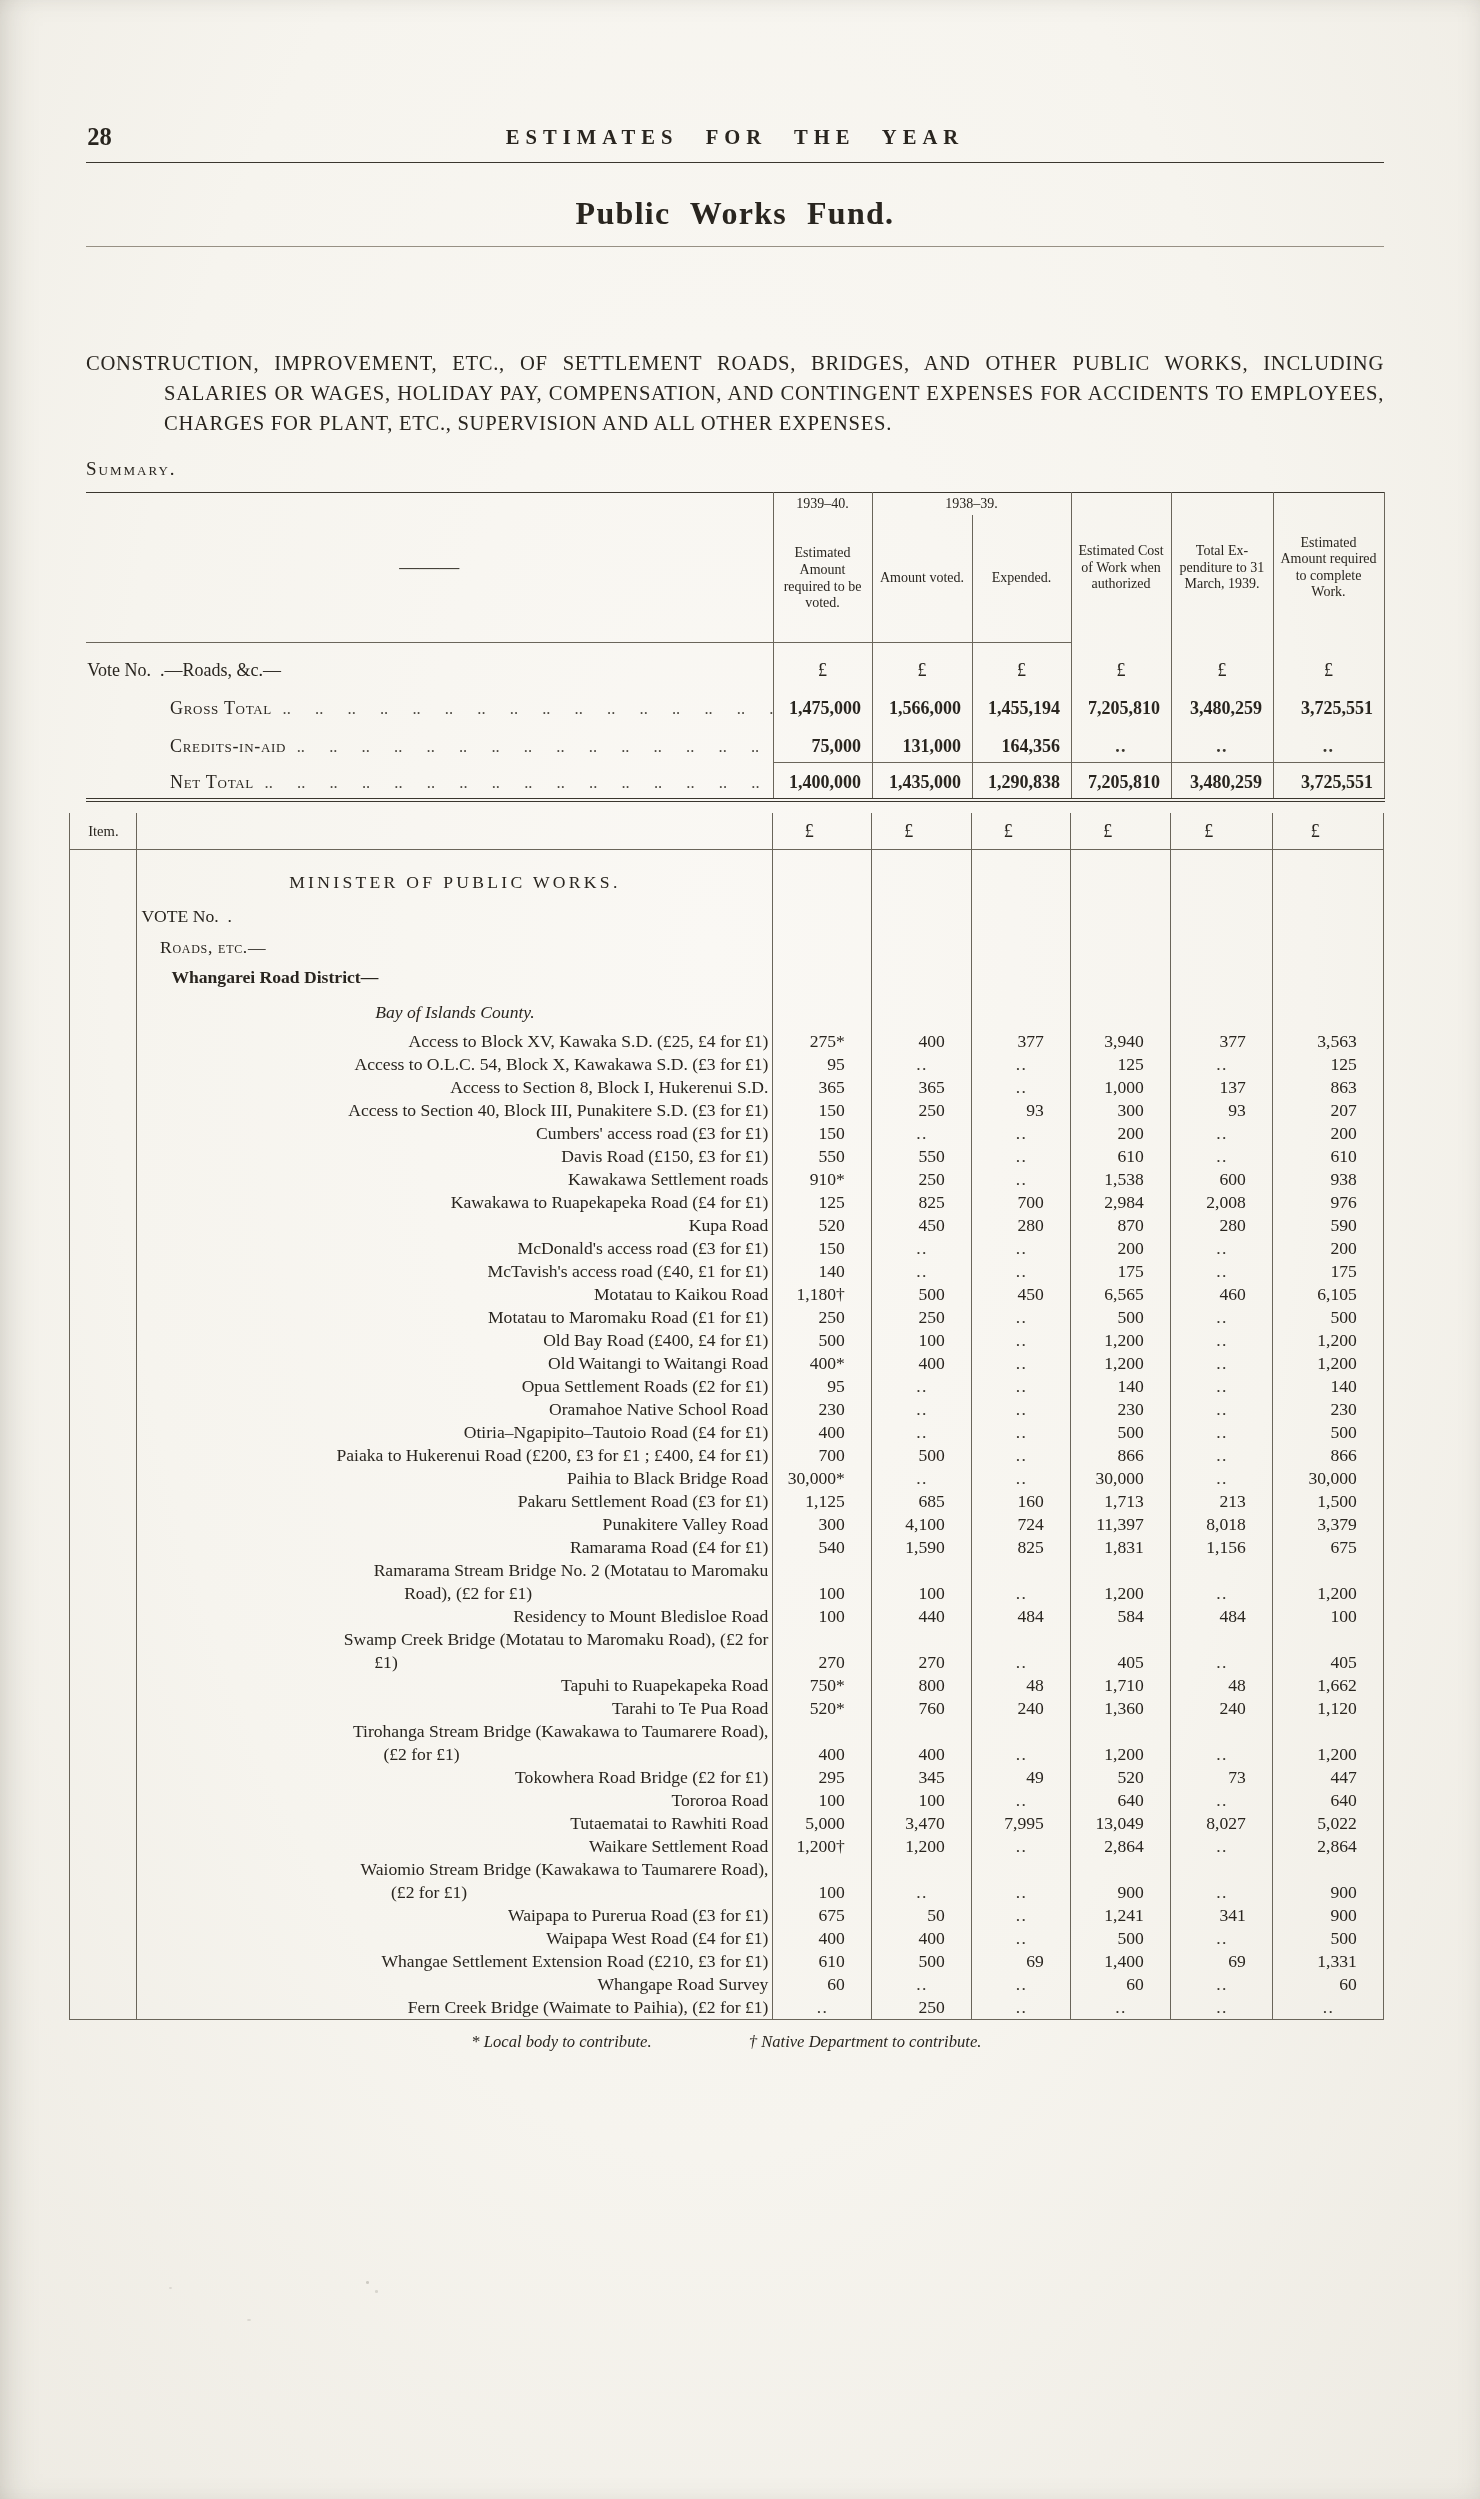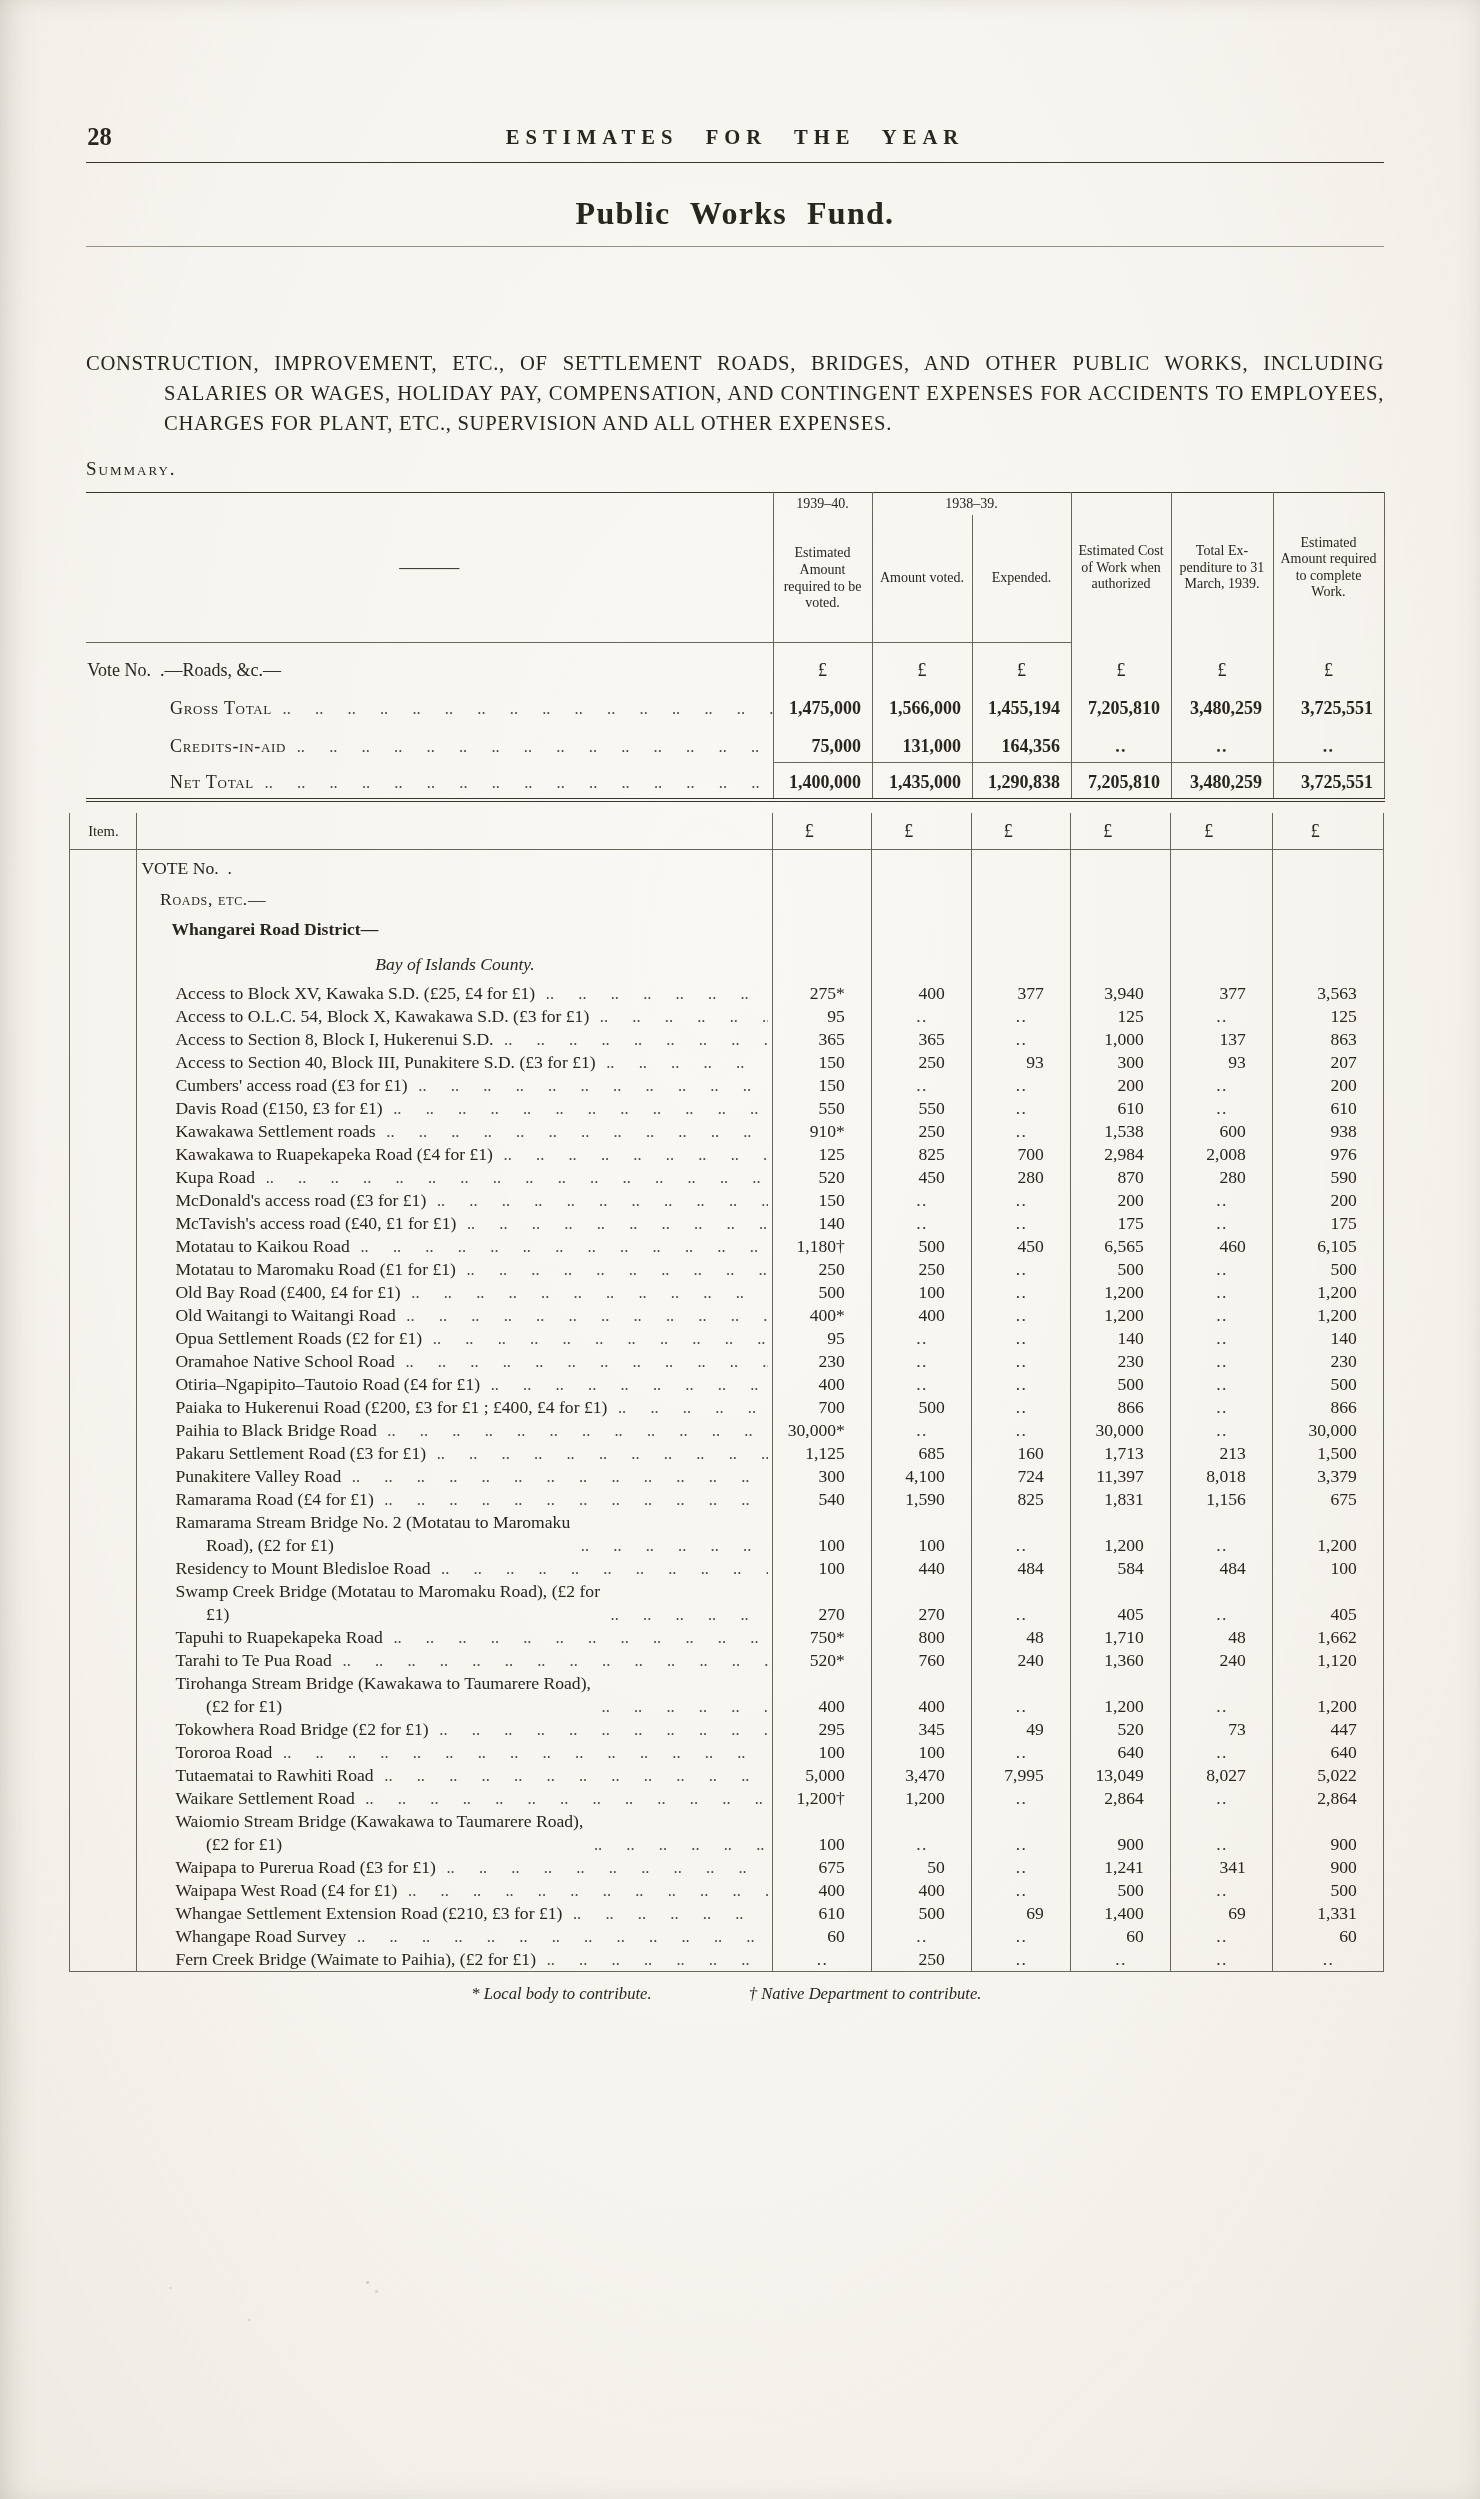--- a/index.html
+++ b/index.html
@@ -54,21 +54,21 @@
   
   .detail { width:1314px; margin-left:-16.6px; margin-top:10.6px;
             border-left:0.7px solid #6a655a; border-right:0.7px solid #6a655a;
             border-bottom:0.7px solid #6a655a; }
   .detail th, .detail td { border-left:0.7px solid #6a655a; }
   .detail .c-item { border-left:none; }
   .dhead th { border-bottom:0.7px solid #6a655a; height:37px; vertical-align:middle; text-align:center; }
   .dhead .c-item { font-size:14.6px; }
   .detail tbody td { vertical-align:bottom; font-size:17.6px; line-height:23px; }
   .detail .c-num { padding-right:26.5px; }
-  .nm-wrap { display:flex; align-items:flex-end; padding-left:38px; padding-right:4px; }
+  .nm-wrap { display:flex; align-items:flex-end; padding-left:38px; padding-right:4px;flex-direction:column; }
   .nm { flex:0 1 auto; min-width:0; }
   .ln1, .ln2 { display:block; }
   .ln2 { padding-left:30.5px; }
 
   .hd .hd-text { height:30.5px; }
   .hd-minister .hd-text { text-align:center; letter-spacing:3.3px; height:48px; padding-bottom:4px; }
   .hd-vote .hd-text { padding-left:4px; }
   .hd-roads .hd-text { padding-left:22.6px; font-variant:small-caps; letter-spacing:0.7px; }
   .hd-district .hd-text { padding-left:34px; font-weight:bold; }
   .hd-county .hd-text { text-align:center; font-style:italic; height:41px; padding-bottom:6.6px; }
@@ -199,20 +199,30 @@
           <th class="c-name"></th>
           <th class="c-num cur">£</th>
           <th class="c-num cur">£</th>
           <th class="c-num cur">£</th>
           <th class="c-num cur">£</th>
           <th class="c-num cur">£</th>
           <th class="c-num cur">£</th>
         </tr>
       </thead>
       <tbody id="detail-body">
+          <tr class="hd hd-minister">
+    <td class="c-item"></td>
+    <td class="c-name hd-text">MINISTER OF PUBLIC WORKS.</td>
+    <td class="c-num"></td>
+    <td class="c-num"></td>
+    <td class="c-num"></td>
+    <td class="c-num"></td>
+    <td class="c-num"></td>
+    <td class="c-num"></td>
+  </tr>
           <tr class="hd hd-vote">
     <td class="c-item"></td>
     <td class="c-name hd-text">VOTE No.&nbsp;&nbsp;.</td>
     <td class="c-num"></td>
     <td class="c-num"></td>
     <td class="c-num"></td>
     <td class="c-num"></td>
     <td class="c-num"></td>
     <td class="c-num"></td>
   </tr>

